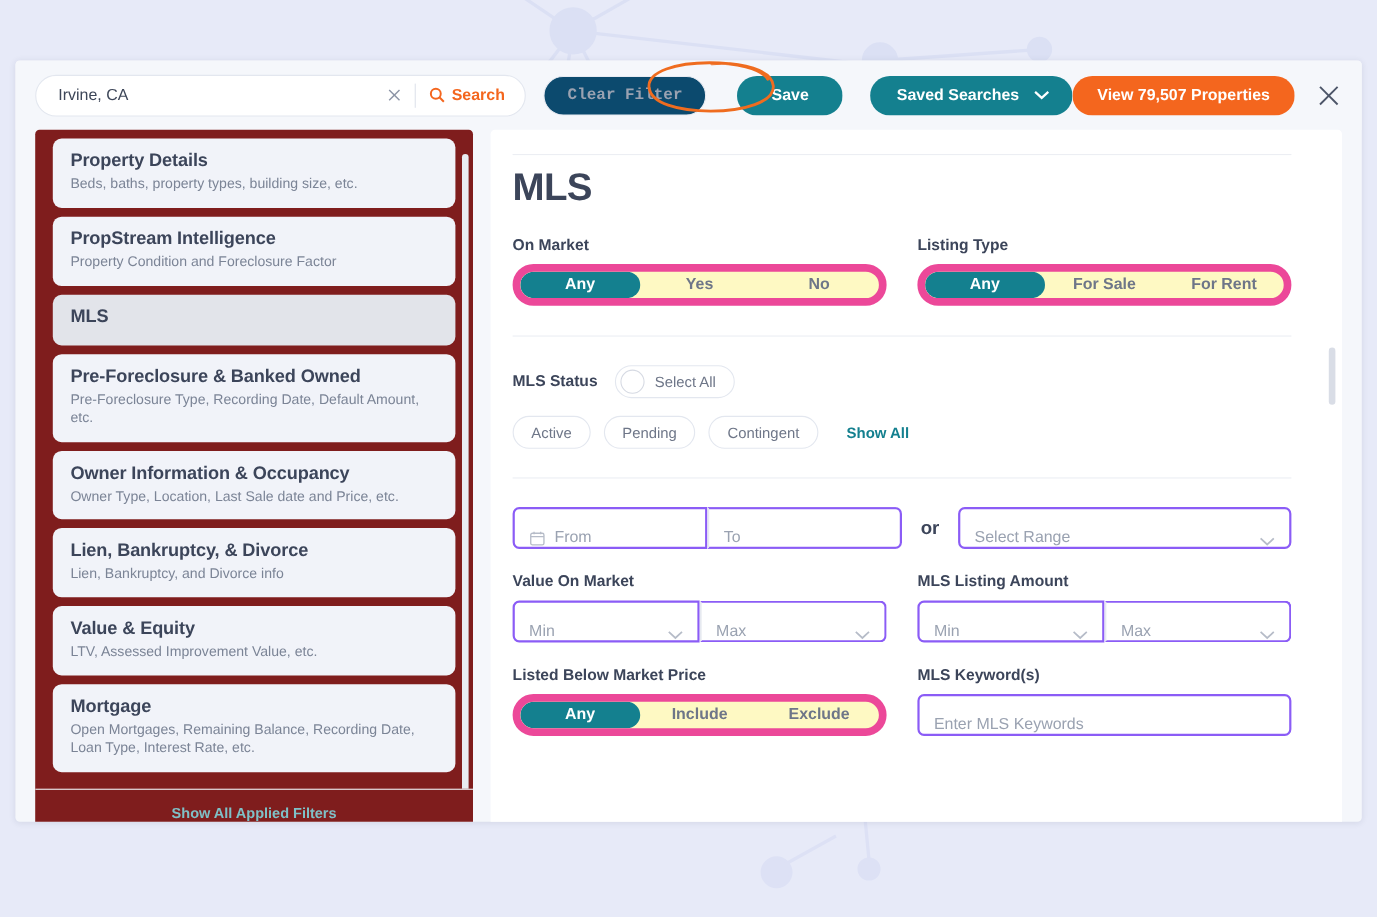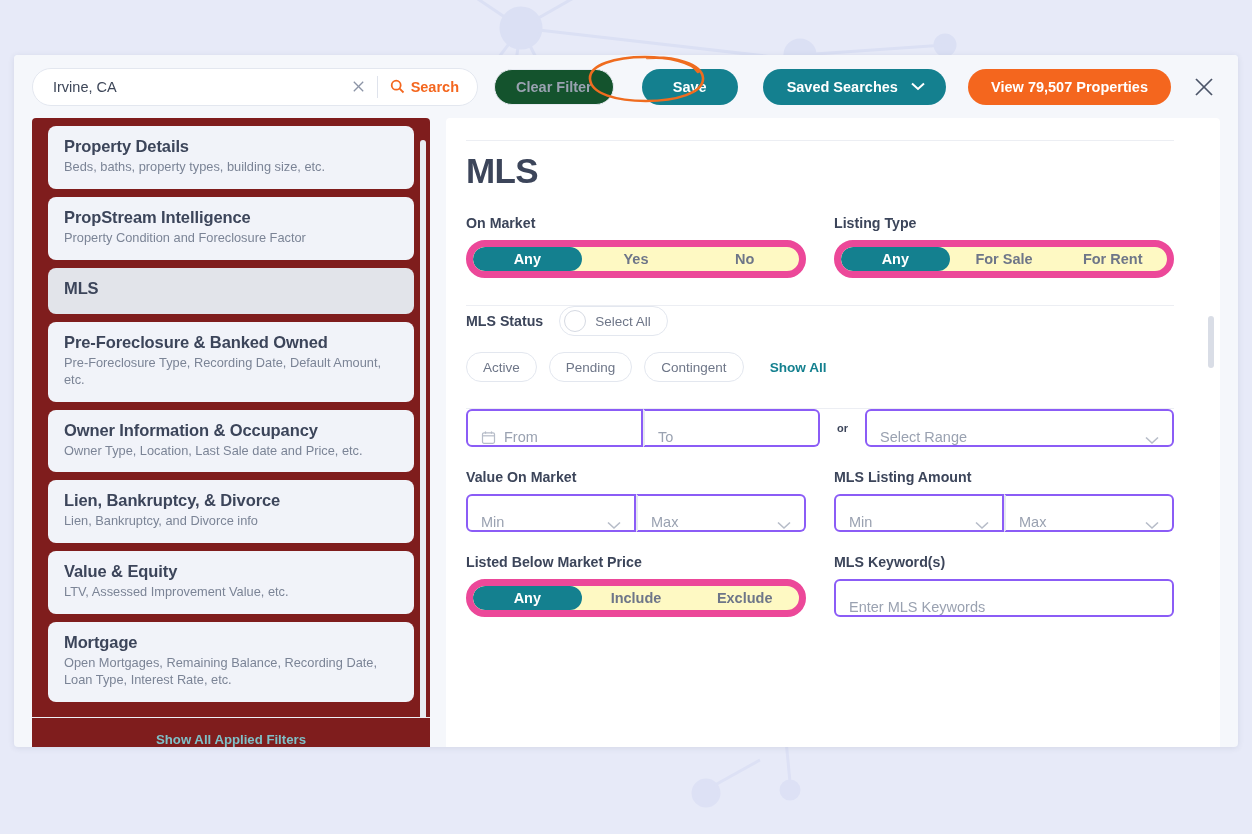--- a/index.html
+++ b/index.html
@@ -74,22 +74,22 @@
   .btn {
     height: 36px;
     border-radius: 18px;
     display: inline-flex; align-items: center; justify-content: center;
     font-size: 14.5px; font-weight: bold;
     cursor: pointer; border: 1px solid transparent;
     white-space: nowrap;
     font-family: "Liberation Sans", sans-serif;
   }
   .btn-clear {
-    background: #14532d; color: #9aa2b1; border-color: #e8ebf2;
-    padding: 0 21px; margin-left: 16px;
+    background: #0c4a6e; color: #9aa2b1; border-color: #e8ebf2;
+    padding: 0 21px; margin-left: 16px; font-family: Liberation Mono, monospace;
   }
   .btn-save {
     background: #14808f; color: #ffffff;
     padding: 0 30px; margin-left: 28px;
   }
   .btn-saved {
     background: #14808f; color: #ffffff;
     padding: 0 20px 0 23px; margin-left: 25px; gap: 13px;
   }
   .btn-view {
@@ -266,27 +266,27 @@
     font-size: 14.5px; color: #9aa2b1;
     gap: 8px;
     cursor: text;
     flex: 1; min-width: 0;
   }
   .inp.sel { cursor: pointer; }
   .inp .ph { flex: 1; }
   .inp.left { border-top-right-radius: 0; border-bottom-right-radius: 0; }
   .inp.right { border-top-left-radius: 0; border-bottom-left-radius: 0; border-left-color: #e6e9f0; }
   .or-lbl {
-    font-size: 11px; font-weight: bold; color: #3c455a;
+    font-size: 17px; font-weight: bold; color: #3c455a;
     padding: 0 17px; flex: none;
   }
   .chev { color: #b6bcc8; flex: none; display: flex; }
   .cal { color: #b6bcc8; flex: none; display: flex; }
 
-  .block { }
+  .block { margin-top: 26px; }
   .block.tight { margin-top: 22px; }
 
   .main-scrollbar {
     position: absolute; right: 6px; top: 198px;
     width: 6px; height: 52px;
     background: #d9dde6; border-radius: 3px;
     cursor: pointer;
   }
 </style>
 </head>

